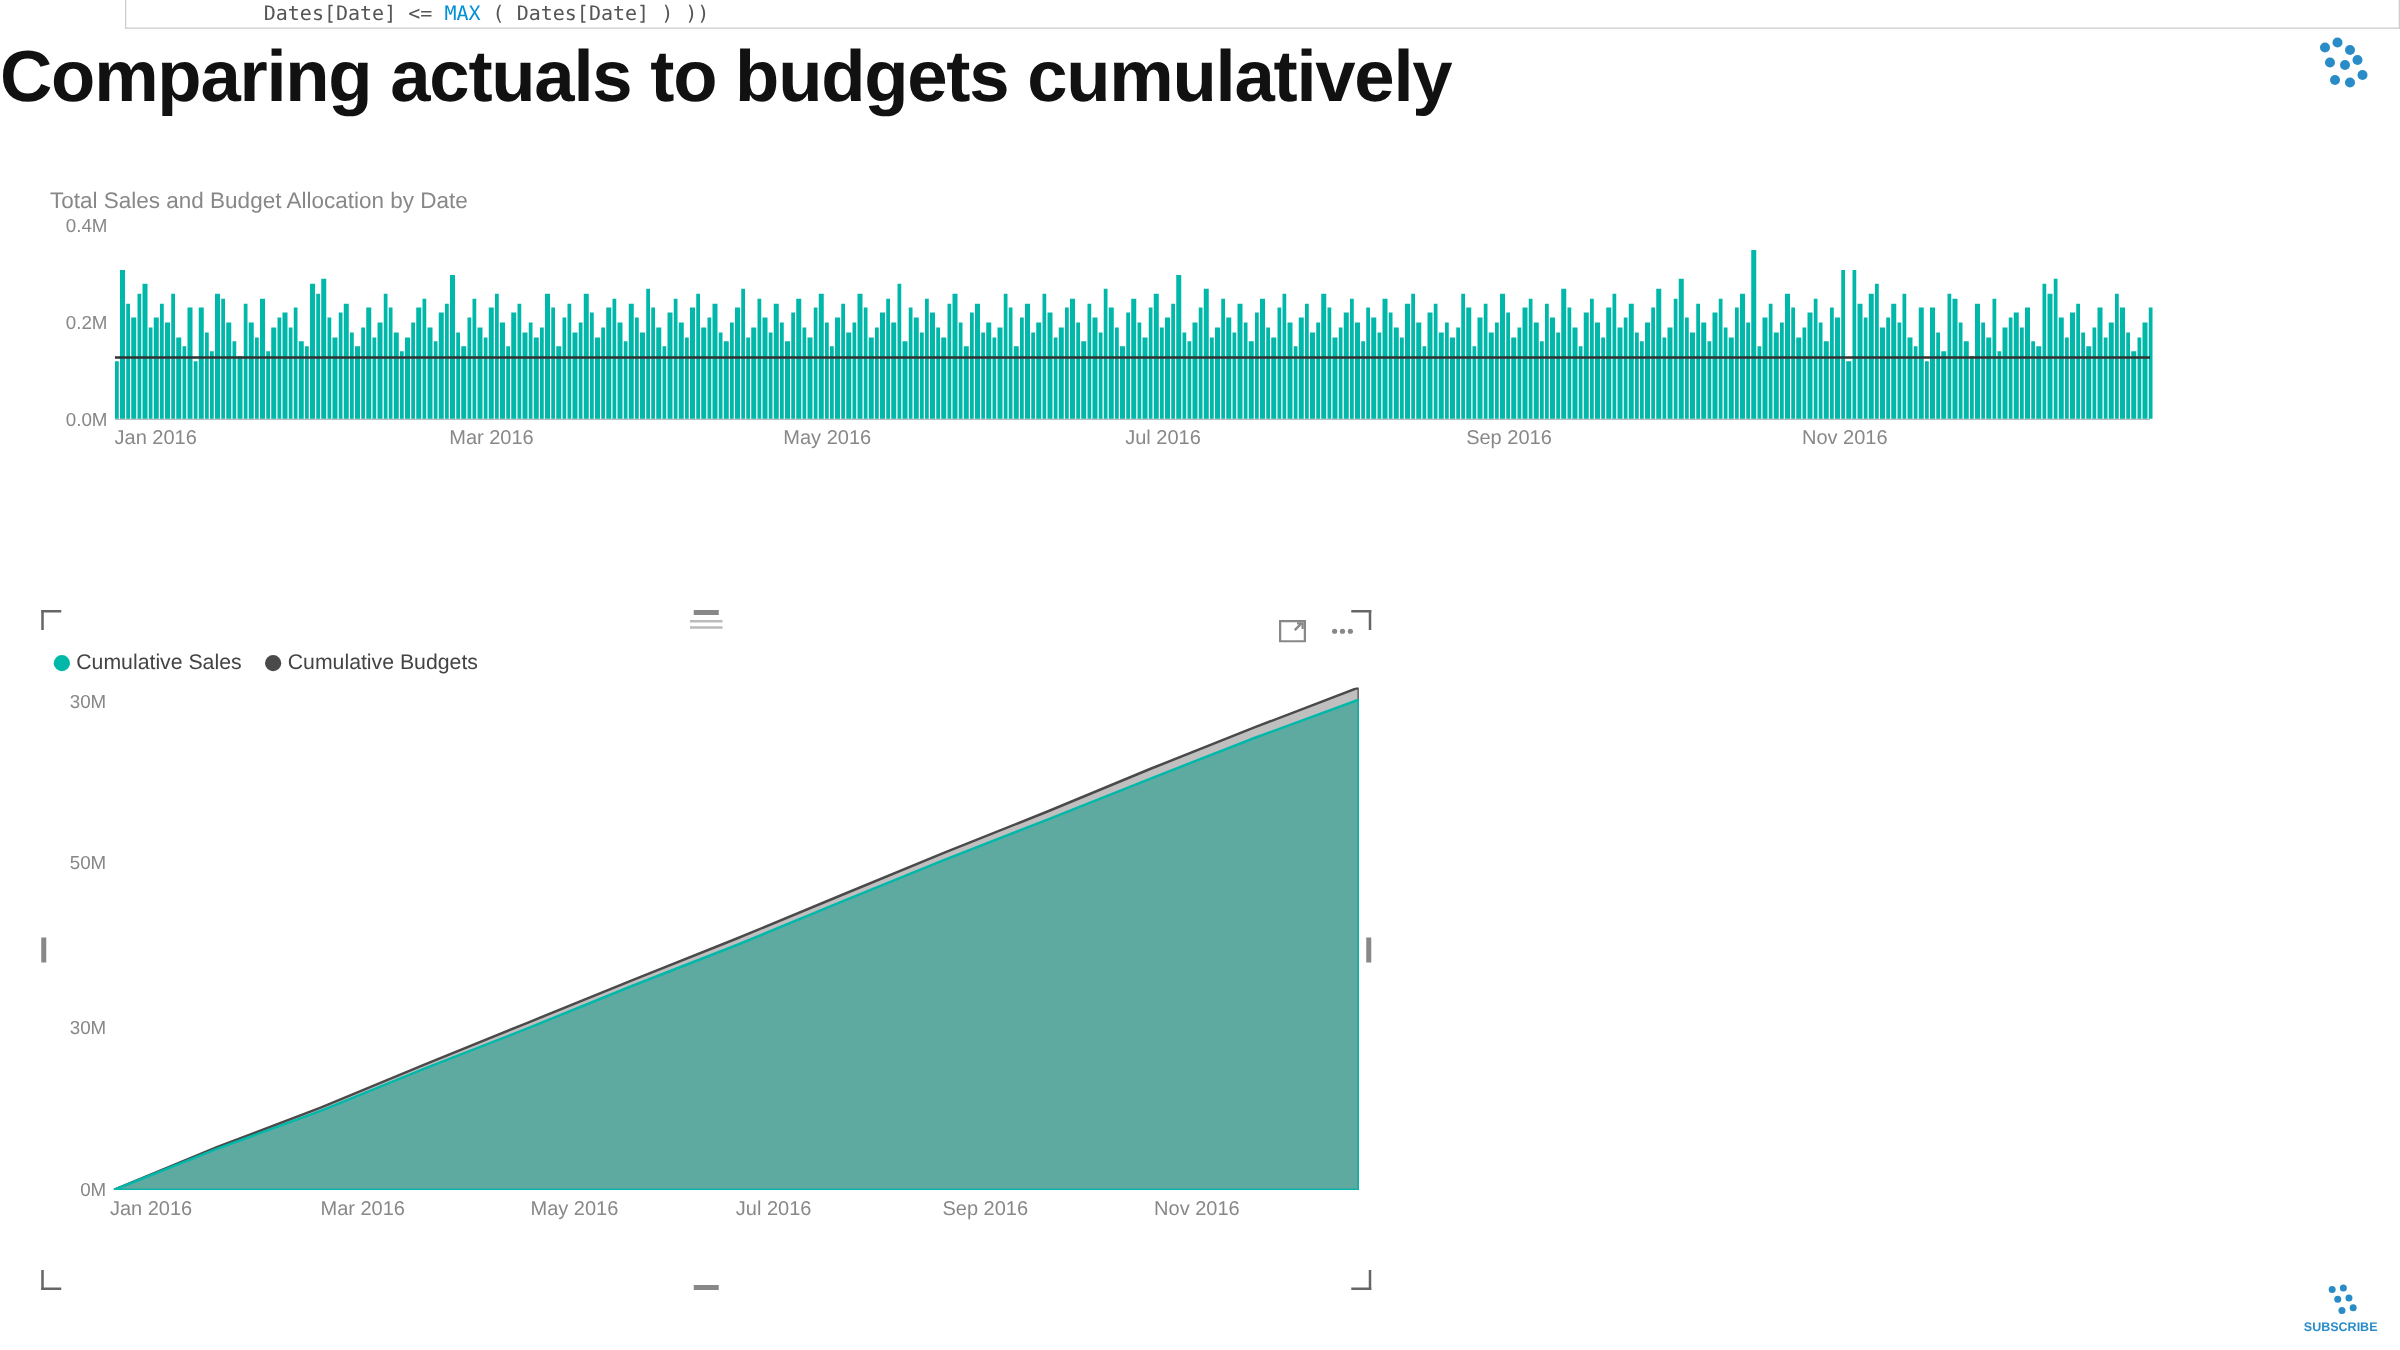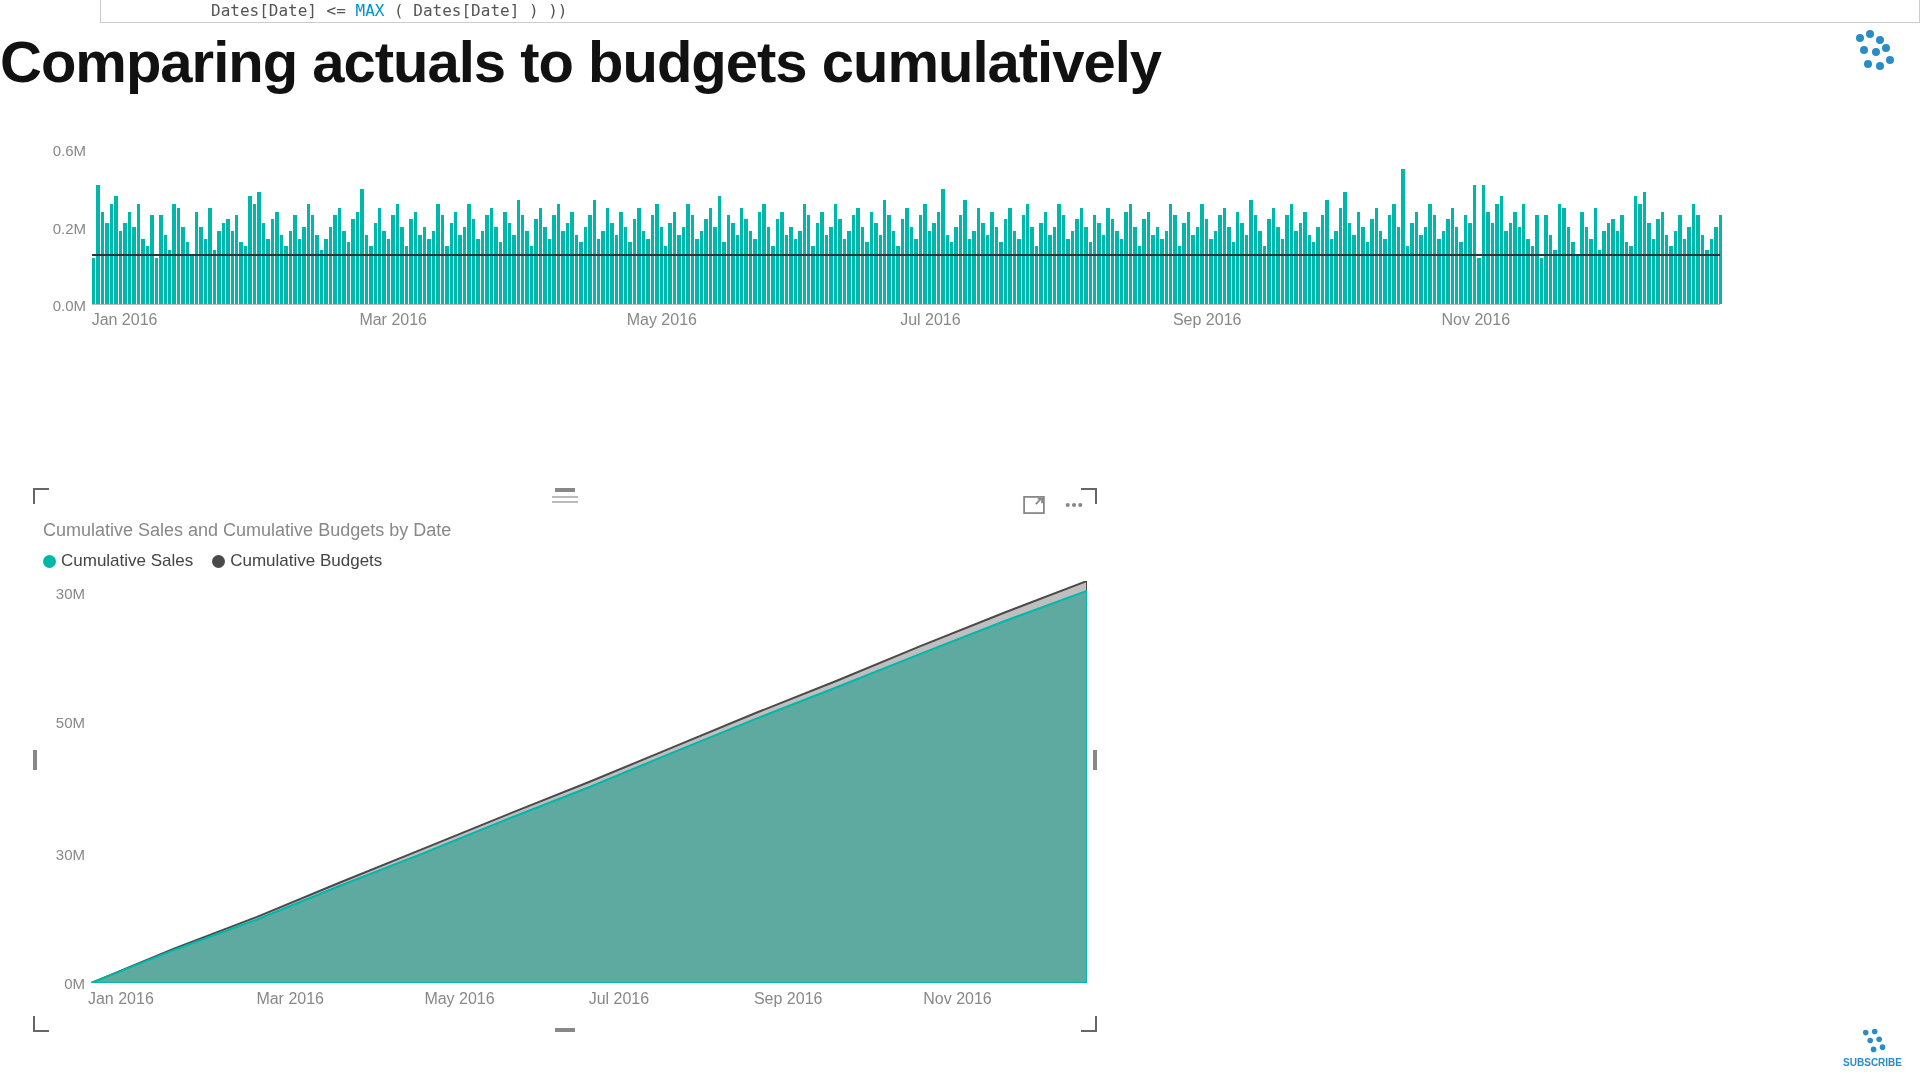--- a/index.html
+++ b/index.html
@@ -70,23 +70,24 @@
         <circle cx="26" cy="24" r="4"></circle>
         <circle cx="36" cy="20" r="4"></circle>
       <circle cx="18" cy="36" r="4"></circle>
         <circle cx="30" cy="38" r="4"></circle>
         <circle cx="40" cy="32" r="4"></circle>
     </g>
   </svg>
 </div>
 
 <div class="chart1">
+  <div class="chart-title">Total Sales and Budget Allocation by Date</div>
   <div class="plot1">
     <div class="yaxis1">
-      <div class="ytick" style="top:0%">0.6M</div>
+      <div class="ytick" style="top:0%">0.4M</div>
       <div class="ytick" style="top:50%">0.2M</div>
       <div class="ytick" style="top:100%">0.0M</div>
     </div>
     <div class="bars-area" id="bars1">
         <div class="bar" style="height: 30%;"></div>
         <div class="bar" style="height: 77.5%;"></div>
         <div class="bar" style="height: 60%;"></div>
         <div class="bar" style="height: 52.5%;"></div>
         <div class="bar" style="height: 65%;"></div>
         <div class="bar" style="height: 70%;"></div>
@@ -479,21 +480,20 @@
       <path d="M14 9 L20 3" stroke="#888" stroke-width="2"></path>
     </svg>
     <svg class="tb-icon" viewBox="0 0 24 20">
       <circle cx="5" cy="10" r="2.3" fill="#888"></circle>
         <circle cx="12" cy="10" r="2.3" fill="#888"></circle>
         <circle cx="19" cy="10" r="2.3" fill="#888"></circle>
     </svg>
   </div>
 
   <div class="chart2-inner">
-    <div class="chart-title">Cumulative Sales and Cumulative Budgets by Date</div>
     <div class="legend">
       <span class="lg-dot lg-teal"></span><span>Cumulative Sales</span>
       &nbsp;&nbsp;
       <span class="lg-dot lg-dark"></span><span>Cumulative Budgets</span>
     </div>
     <div class="plot2">
       <div class="yaxis2">
         <div class="ytick" style="top:3%">30M</div>
         <div class="ytick" style="top:35%">50M</div>
         <div class="ytick" style="top:68%">30M</div>

